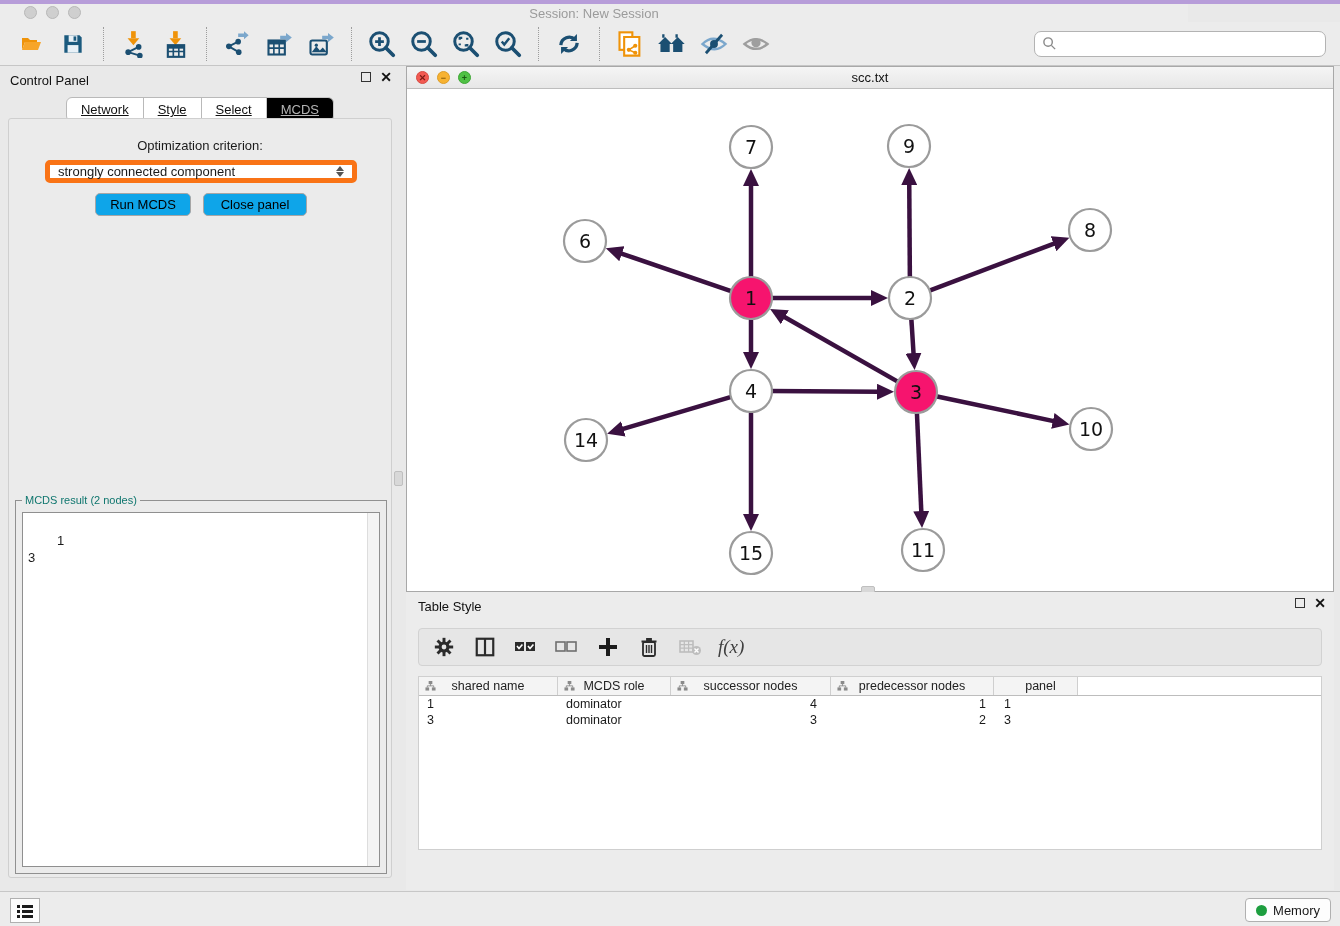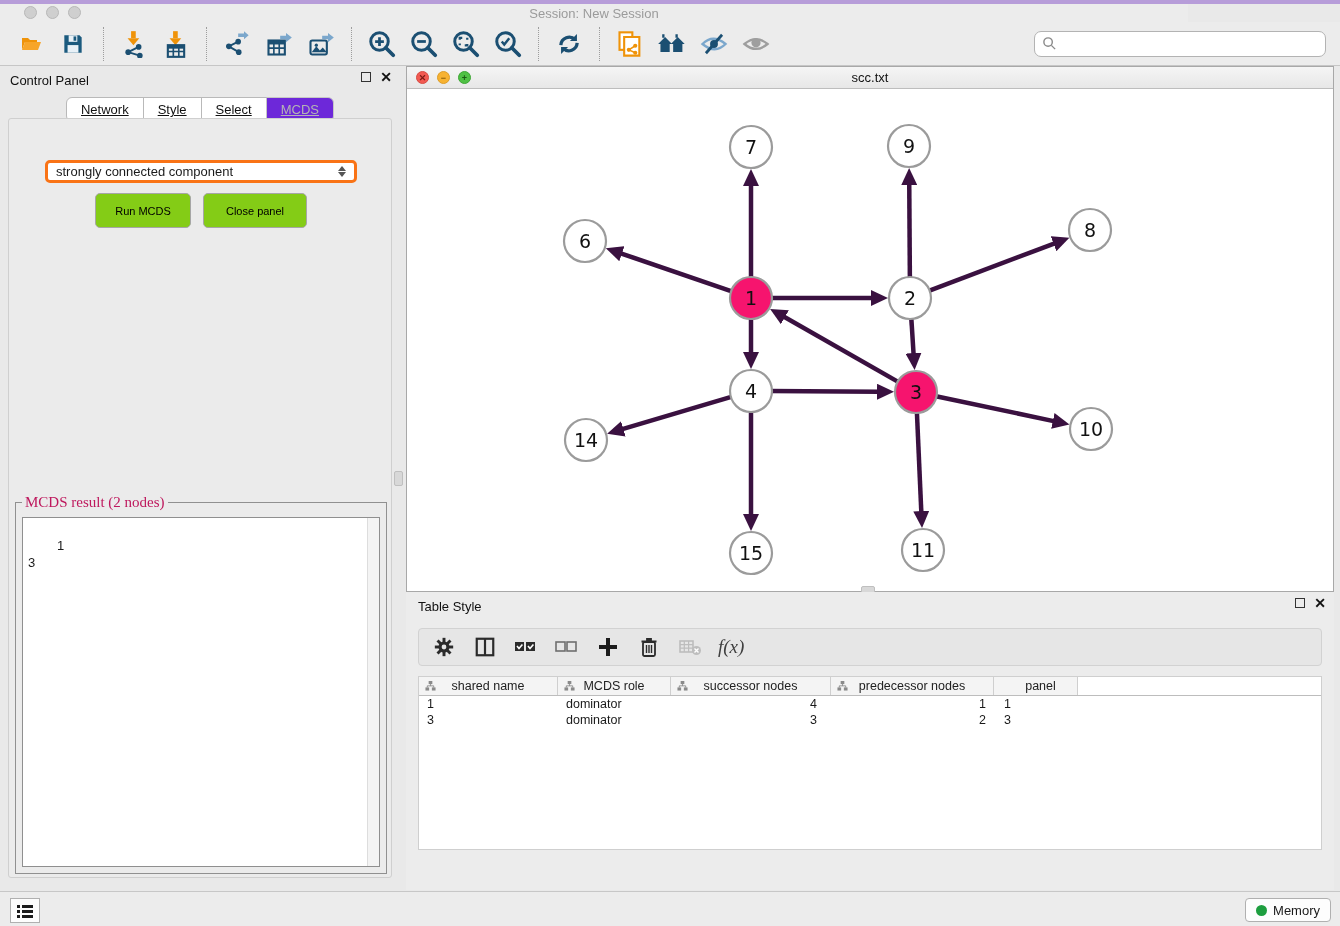--- a/index.html
+++ b/index.html
@@ -26,34 +26,34 @@
   .panel-head { position:relative; height:30px; }
   .panel-title { position:absolute; left:10px; top:7px; font-size:13px; color:#111; }
   .panel-btns { position:absolute; right:8px; top:6px; display:flex; gap:9px; align-items:center; }
   .float-sq { width:10px; height:10px; border:1.5px solid #333; display:inline-block; }
   .close-x { font-size:14px; font-weight:bold; color:#111; line-height:10px; }
 
   .tabs-row { position:absolute; left:0; top:31px; width:100%; display:flex; justify-content:center; }
   .tab { font-size:13px; padding:4px 14px; background:#fff; border:1px solid #b9b9b9; margin-left:-1px; color:#111;text-decoration:underline; }
   .tab.first { border-radius:6px 0 0 6px; margin-left:0; }
   .tab.last { border-radius:0 6px 6px 0; }
-  .tab.sel-gray { background:#6d28d9; color:#b4b4b4; border-color:#c6c6c6; }
+  .tab.sel-gray { background:#000000; color:#b4b4b4; border-color:#c6c6c6; }
 
   .cp-content { position:absolute; left:8px; top:52px; width:384px; height:760px; background:#ebebeb; border:1px solid #cfcfcf; border-radius:3px; }
   .opt-label { position:absolute; left:0; width:100%; top:19px; text-align:center; font-size:13px; }
-  .dropdown { position:absolute; left:36px; top:41px; width:312px; height:23px; background:#fff; border:3px solid #f97316; border-radius:5px; display:flex; align-items:center; padding:0 8px; font-size:13px; }
+  .dropdown { position:absolute; left:36px; top:41px; width:312px; height:23px; background:#fff; border:5px solid #f97316; border-radius:5px; display:flex; align-items:center; padding:0 8px; font-size:13px; }
   .dd-arrows { margin-left:auto; display:flex; flex-direction:column; gap:1px; align-items:center; }
   .dd-arrows i { width:0; height:0; border-left:4px solid transparent; border-right:4px solid transparent; display:block; }
   .dd-up { border-bottom:5px solid #555; }
   .dd-down { border-top:5px solid #555; }
-  .btn { position:absolute; height:35px; background:#84cc16; border:1px solid #a6a6a6; border-radius:5px; font-size:11px; display:flex; align-items:center; justify-content:center; }
+  .btn { position:absolute; height:23px; background:#0ea5e9; border:1px solid #a6a6a6; border-radius:5px; font-size:13px; display:flex; align-items:center; justify-content:center; }
   .run-btn { left:86px; top:74px; width:96px; }
   .closep-btn { left:194px; top:74px; width:104px; }
   .result-fieldset { position:absolute; left:6px; top:375px; width:372px; height:380px; border:1px solid #909090; padding:6px; background:transparent; }
-  .result-fieldset legend { font-size:15px; padding:0 3px; color:#be185d;font-family:Liberation Serif, serif; }
+  .result-fieldset legend { font-size:11px; padding:0 3px; color:#0f766e; }
   .result-area { position:relative; width:100%; height:100%; background:#fff; border:1px solid #8f8f8f; font-size:13px; line-height:17px; padding:2px 5px; white-space:pre; overflow:hidden; }
   .result-scroll { position:absolute; right:0; top:0; width:12px; height:100%; background:#f4f4f4; border-left:1px solid #ddd; }
 
   
   .net-window { position:absolute; left:406px; top:66px; width:928px; height:526px; border:1px solid #a8a8a8; background:#fff; }
   .net-titlebar { position:relative; height:22px; background:linear-gradient(#f5f5f5,#e7e7e7); border-bottom:1px solid #bdbdbd; }
   .net-title { position:absolute; left:0; right:0; top:3px; text-align:center; font-size:13px; color:#111; }
   .tl { position:absolute; top:4px; width:13px; height:13px; border-radius:50%; font-size:9px; font-weight:bold; text-align:center; line-height:13px; }
   .tl-red { left:9px; background:#f25a52; border:1px solid #d74b43; color:#7c1a14; }
   .tl-yellow { left:30px; background:#f7b231; border:1px solid #dd9d28; color:#8a5d08; }
@@ -247,20 +247,21 @@
       <span class="close-x">✕</span>
     </span>
   </div>
   <div class="tabs-row">
     <span class="tab first">Network</span>
     <span class="tab">Style</span>
     <span class="tab">Select</span>
     <span class="tab last sel-gray">MCDS</span>
   </div>
   <div class="cp-content">
+    <div class="opt-label">Optimization criterion:</div>
     <div class="dropdown">
       <span>strongly connected component</span>
       <span class="dd-arrows">
           <i class="dd-up"></i>
           <i class="dd-down"></i>
         </span>
     </div>
     <button class="btn run-btn">Run MCDS</button>
     <button class="btn closep-btn">Close panel</button>
     <fieldset class="result-fieldset">

